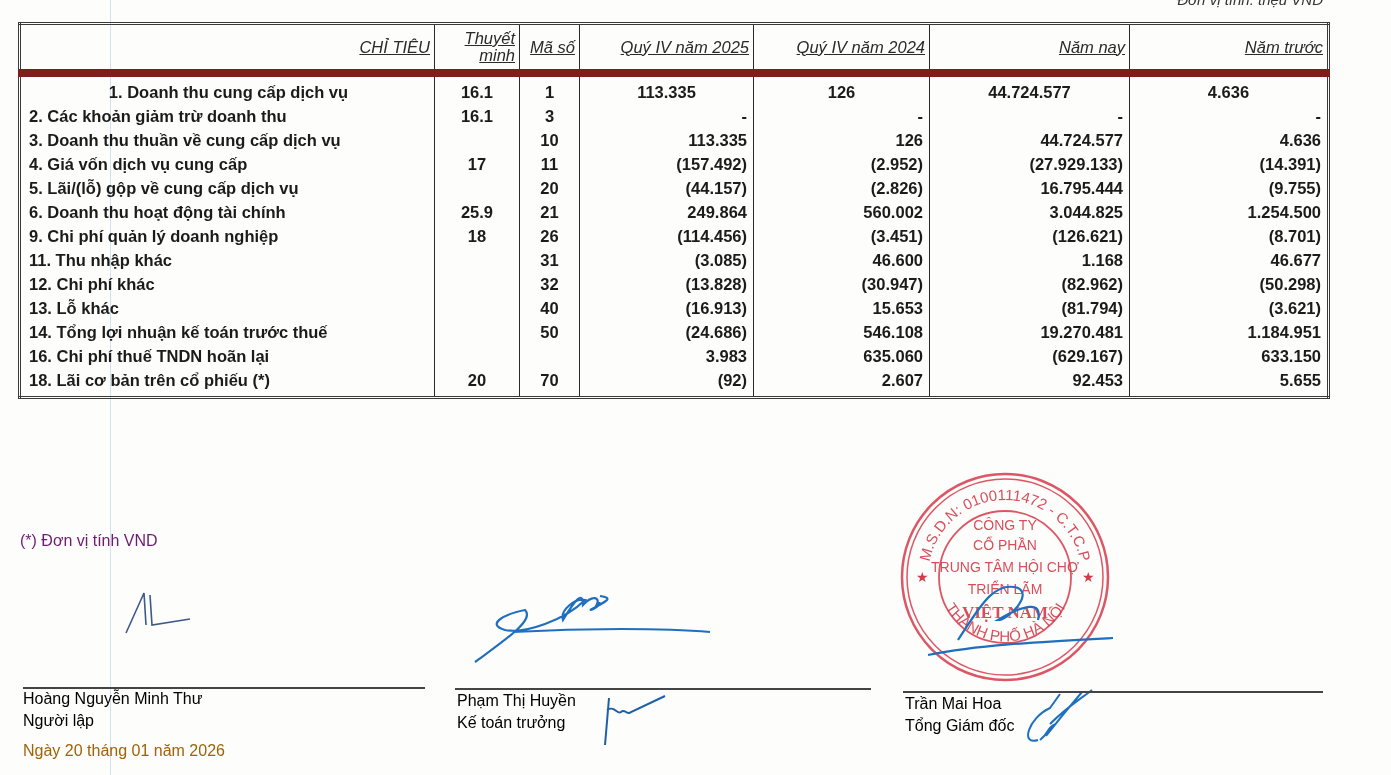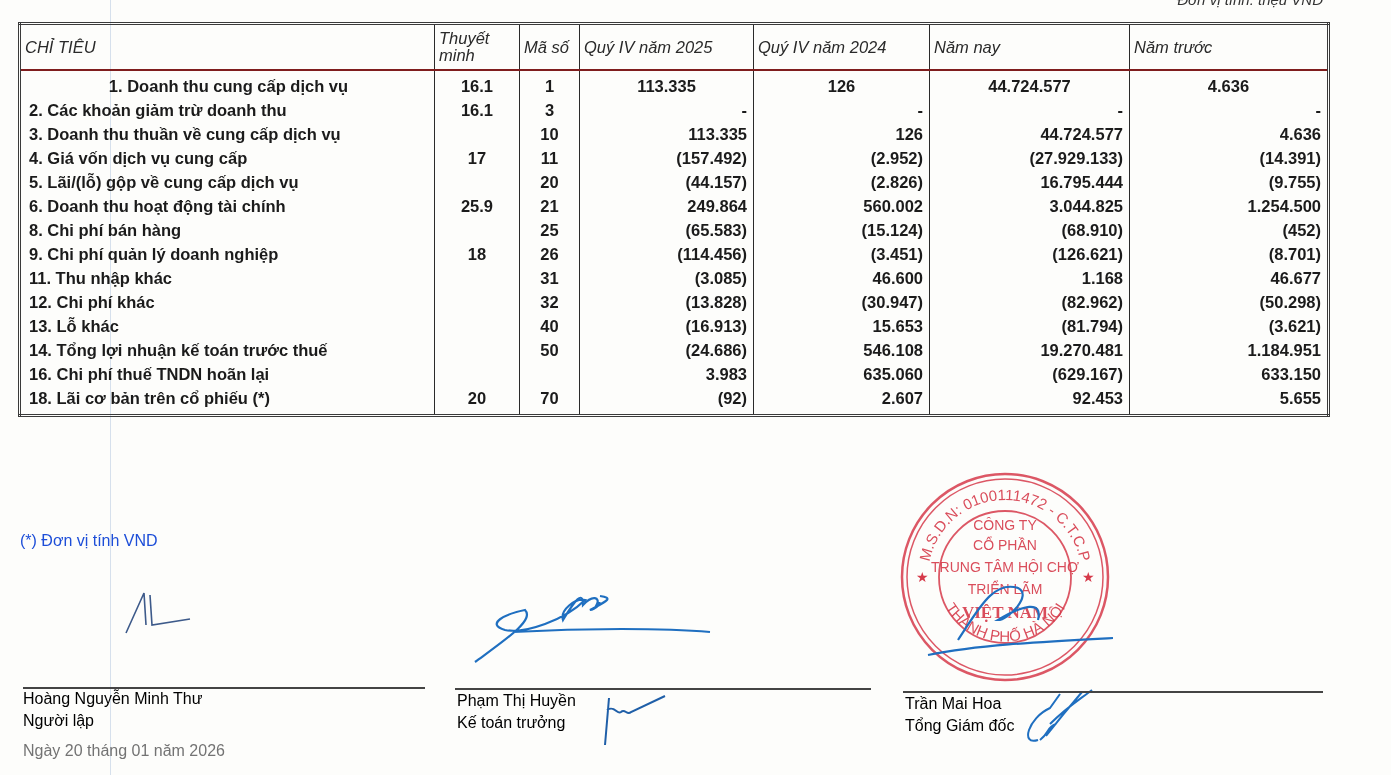--- a/index.html
+++ b/index.html
@@ -20,41 +20,41 @@
   table.report {
     position: absolute; left: 18px; top: 22px;
     border-collapse: collapse;
     border: 3px double #3a3a3a;
     font-size: 16.5px;
   }
   table.report th {
     font-weight: normal; font-style: italic; font-size: 16.5px;
     color: #2a2a2a; height: 44px;
     border-left: 1px solid #2a2a2a;
-    border-bottom: 2px solid #7f1d1d;
-    text-align: left; line-height: 17px; padding: 0 4px;
+    border-bottom: 8px solid #7f1d1d;
+    text-align: right; line-height: 17px; padding: 0 4px; text-decoration: underline;
   }
   table.report th:first-child { border-left: none; }
   table.report td {
     height: 24px; padding: 0 6px; line-height: 22px;
     border-left: 1px solid #2a2a2a;
     font-weight: bold; white-space: nowrap;
   }
   table.report td:first-child { border-left: none; text-align: left; padding-left: 8px; }
   table.report td.c { text-align: center; }
   table.report td.r { text-align: right; }
   table.report tr.first td { padding-top: 3px; text-align: center; }
   table.report tr.last td { padding-bottom: 4px; }
 
   .note {
-    position: absolute; left: 20px; top: 532px; font-size: 16px; color: #1d4ed8;
+    position: absolute; left: 20px; top: 532px; font-size: 16px; color: #701a75;
   }
   .sig-block { position: absolute; font-size: 16px; color: #000000; line-height: 22px; }
   .sig-line { position: absolute; height: 1.5px; background: #444; }
-  .date-line { position: absolute; left: 23px; top: 742px; font-size: 16px; color: #737373; }
+  .date-line { position: absolute; left: 23px; top: 742px; font-size: 16px; color: #a16207; }
 
   .signature { position: absolute; }
   .stamp { position: absolute; left: 898px; top: 470px; width: 215px; height: 215px; }
 </style>
 </head>
 <body>
 
 <div class="fold-line"></div>
 
 <div class="unit-label">Đơn vị tính: triệu VND</div>
@@ -132,29 +132,20 @@
       <tr>
         <td>6. Doanh thu hoạt động tài chính</td>
         <td class="c">25.9</td>
         <td class="c">21</td>
         <td class="r">249.864</td>
         <td class="r">560.002</td>
         <td class="r">3.044.825</td>
         <td class="r">1.254.500</td>
       </tr>
       <tr>
-        <td>8. Chi phí bán hàng</td>
-        <td class="c"></td>
-        <td class="c">25</td>
-        <td class="r">(65.583)</td>
-        <td class="r">(15.124)</td>
-        <td class="r">(68.910)</td>
-        <td class="r">(452)</td>
-      </tr>
-      <tr>
         <td>9. Chi phí quản lý doanh nghiệp</td>
         <td class="c">18</td>
         <td class="c">26</td>
         <td class="r">(114.456)</td>
         <td class="r">(3.451)</td>
         <td class="r">(126.621)</td>
         <td class="r">(8.701)</td>
       </tr>
       <tr>
         <td>11. Thu nhập khác</td>

